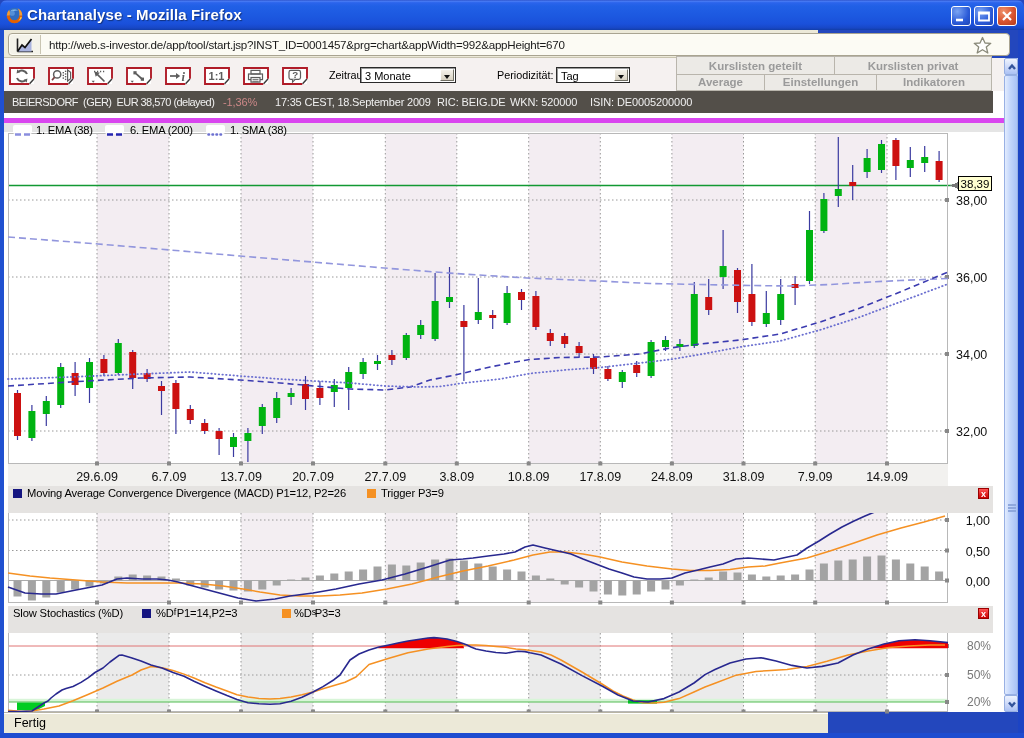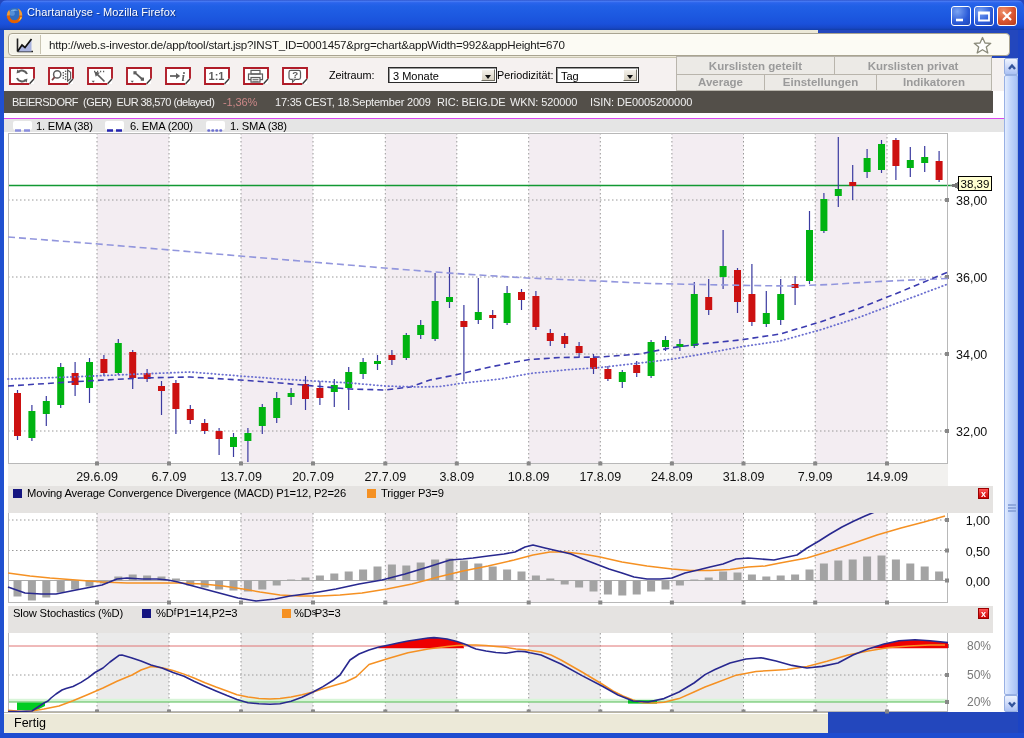--- a/index.html
+++ b/index.html
@@ -1,21 +1,21 @@
 <!DOCTYPE html>
 <html><head><meta charset="utf-8"><style>
 *{margin:0;padding:0;box-sizing:border-box}
 html,body{width:1024px;height:738px;overflow:hidden;background:#2347bd}
 body{font-family:"Liberation Sans",sans-serif;position:relative}
 #win{position:absolute;left:0;top:0;width:1024px;height:738px}
 .abs{position:absolute}
 
 #title{left:0;top:0;width:1024px;height:30px;border-radius:7px 7px 0 0;
 background:linear-gradient(#2a50c8 0%,#4a7cf4 4%,#2b64ec 9%,#2160e6 20%,#1c58e0 55%,#1a50da 80%,#1847c6 93%,#123ea8 100%);}
-#title .txt{position:absolute;left:27px;top:6px;color:#fff;font-size:11px;font-weight:normal;letter-spacing:.1px;text-shadow:1px 1px 1px #12327e}
+#title .txt{position:absolute;left:27px;top:6px;color:#fff;font-size:15px;font-weight:bold;letter-spacing:.1px;text-shadow:1px 1px 1px #12327e}
 .wbtn{position:absolute;top:6px;width:20px;height:20px;border-radius:3px;border:1px solid #fff;color:#fff}
 #bmin,#bmax{background:radial-gradient(circle at 30% 25%,#7ba4f2,#2a5ad8 60%,#1f46b4)}
 #bclose{background:radial-gradient(circle at 30% 25%,#f0926c,#d75430 55%,#b53c1a)}
 
 #urlbar{left:4px;top:30px;width:814px;height:28px;background:#ece9d8;border-bottom:1px solid #c8c4b0}
 #urlinput{position:absolute;left:4px;top:3px;width:1002px;height:23px;background:#fcfbf4;border:1px solid #a9a491;border-radius:4px}
 #favbox{position:absolute;left:1px;top:1px;width:31px;height:19px;border-right:1px solid #c9c5b2;background:#f4f3ea;border-radius:3px 0 0 3px}
 #urltxt{position:absolute;left:40px;top:4px;font-size:11.6px;color:#1a1a1a;white-space:nowrap;letter-spacing:-0.22px}
 
 #toolbar{left:4px;top:58px;width:1000px;height:33px;background:#f5f1f0}
@@ -23,21 +23,21 @@
 .dd{position:absolute;top:9px;height:16px;background:#fff;border:1px solid #2a2a2a;box-shadow:inset 1px 1px 0 #999}
 .dd .t{position:absolute;left:4px;top:1.5px;font-size:11px;color:#000}
 .dd .a{position:absolute;right:1px;top:1px;bottom:1px;width:14px;background:linear-gradient(#f4f1ea,#d8d2c2);border:1px solid #fff;border-right-color:#716f64;border-bottom-color:#716f64}
 .dd .a:after{content:"";position:absolute;left:3px;top:5px;border:3.8px solid transparent;border-top:4.4px solid #111}
 #rbtns{position:absolute;left:672px;top:-2px;width:321px;height:35px}
 .rbtn{position:absolute;background:#eceae6;border:1px solid #b9b5ac;color:#9a9a9a;font-weight:bold;font-size:11.5px;text-align:center}
 
 #infobar{left:4px;top:91px;width:989px;height:21.5px;background:#534f49;color:#f0f0f0;font-size:11px;white-space:nowrap;letter-spacing:-0.1px}
 #infobar span{position:absolute;top:4.5px}
 
-#legend{left:4px;top:117.5px;width:1000px;height:14.5px;background:#e5e5e5;border-top:1px solid #d946ef}
+#legend{left:4px;top:117.5px;width:1000px;height:14.5px;background:#e5e5e5;border-top:5px solid #d946ef}
 .chip{position:absolute;top:2.5px;width:19px;height:9px;background:#fff;border-radius:2px}
 .ltxt{position:absolute;top:1px;font-size:11.2px;color:#000;letter-spacing:-0.2px}
 
 .phead{left:8px;width:985px;height:27px;background:#e5e3e1;font-size:11.2px;color:#000;letter-spacing:-0.15px}
 .phead .sq{position:absolute;top:2.5px;width:9px;height:9px}
 .phead span{position:absolute;top:0.5px;white-space:nowrap}
 .xbtn{position:absolute;top:2px;left:970px;width:11px;height:11px;background:linear-gradient(#f55,#c00);border:1px solid #900;color:#fff;font-size:9px;font-weight:bold;text-align:center;line-height:10px}
 
 #status{left:4px;top:712px;width:824px;height:21px;background:#ece9d8;border-top:1px solid #b8b4a4;box-shadow:inset 0 1px 0 #fff}
 #status .f{position:absolute;left:10px;top:3px;font-size:12.5px;color:#000}
@@ -530,26 +530,26 @@
       </svg>
 <svg class="tico" style="left:278px" width="26" height="18" viewBox="0 0 26 18">
         <rect x="1" y="1" width="24" height="16" fill="#fff"></rect>
         <path d="M20.3,17 H1 V1 H25 V11.8" fill="none" stroke="#b01c28" stroke-width="1.9"></path>
         <path d="M24.9,12 L20.6,16.8" fill="none" stroke="#3a3a3a" stroke-width="1.4"></path>
         <rect x="7" y="3.4" width="11.5" height="9" rx="1.8" fill="none" stroke="#5d5d5d" stroke-width="1.2"></rect>
         <path d="M10.5,12.4 v2.8 l2.8,-2.8" fill="#fff" stroke="#5d5d5d" stroke-width="1.1"></path>
         <text x="10.2" y="11.2" font-family="Liberation Sans,sans-serif" font-weight="bold" font-size="9.8" fill="#5d5d5d">?</text>
       </svg>
   <div class="lbl" style="left:325px">Zeitraum:</div>
-  <div class="dd" style="left:384px;width:109px">
+  <div class="dd" style="left:356px;width:96px">
         <div class="t">3 Monate</div>
         <div class="a"></div>
       </div>
   <div class="lbl" style="left:493px">Periodizität:</div>
-  <div class="dd" style="left:552px;width:83px">
+  <div class="dd" style="left:552px;width:74px">
         <div class="t">Tag</div>
         <div class="a"></div>
       </div>
   <div id="rbtns">
     <div class="rbtn" style="left:0;top:0;width:159px;height:25px;line-height:18px">Kurslisten geteilt</div>
     <div class="rbtn" style="left:158px;top:0;width:158px;height:19px;line-height:18px">Kurslisten privat</div>
     <div class="rbtn" style="left:0;top:18px;width:89px;height:17px;line-height:15px">Average</div>
     <div class="rbtn" style="left:88px;top:18px;width:113px;height:17px;line-height:15px">Einstellungen</div>
     <div class="rbtn" style="left:200px;top:18px;width:116px;height:17px;line-height:15px">Indikatoren</div>
   </div>

